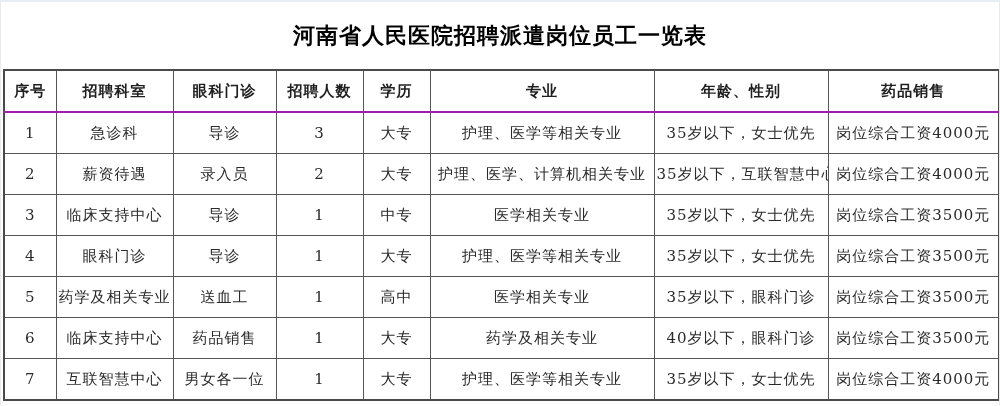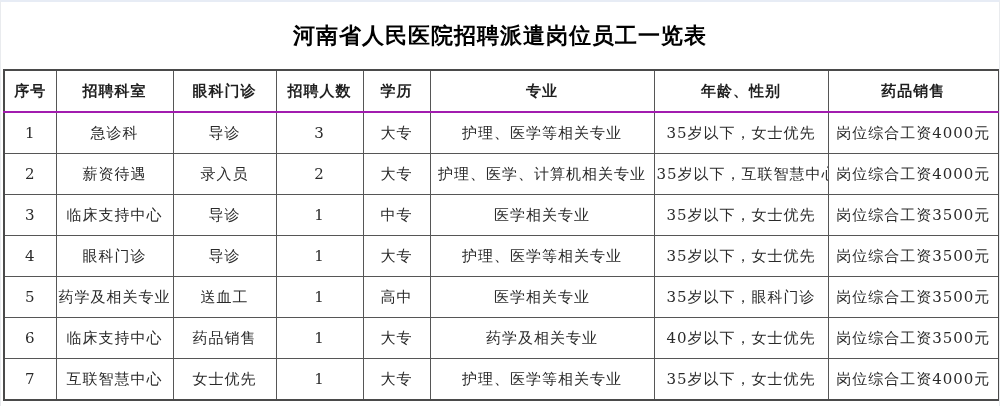--- a/index.html
+++ b/index.html
@@ -151,27 +151,27 @@
         <td>35岁以下，眼科门诊</td>
         <td>岗位综合工资3500元</td>
       </tr>
       <tr>
         <td>6</td>
         <td>临床支持中心</td>
         <td>药品销售</td>
         <td>1</td>
         <td>大专</td>
         <td>药学及相关专业</td>
-        <td>40岁以下，女士优先</td>
+        <td>40岁以下，眼科门诊</td>
         <td>岗位综合工资3500元</td>
       </tr>
       <tr>
         <td>7</td>
         <td>互联智慧中心</td>
-        <td>女士优先</td>
+        <td>男女各一位</td>
         <td>1</td>
         <td>大专</td>
         <td>护理、医学等相关专业</td>
         <td>35岁以下，女士优先</td>
         <td>岗位综合工资4000元</td>
       </tr>
     </tbody>
 </table>
 
 </body></html>

